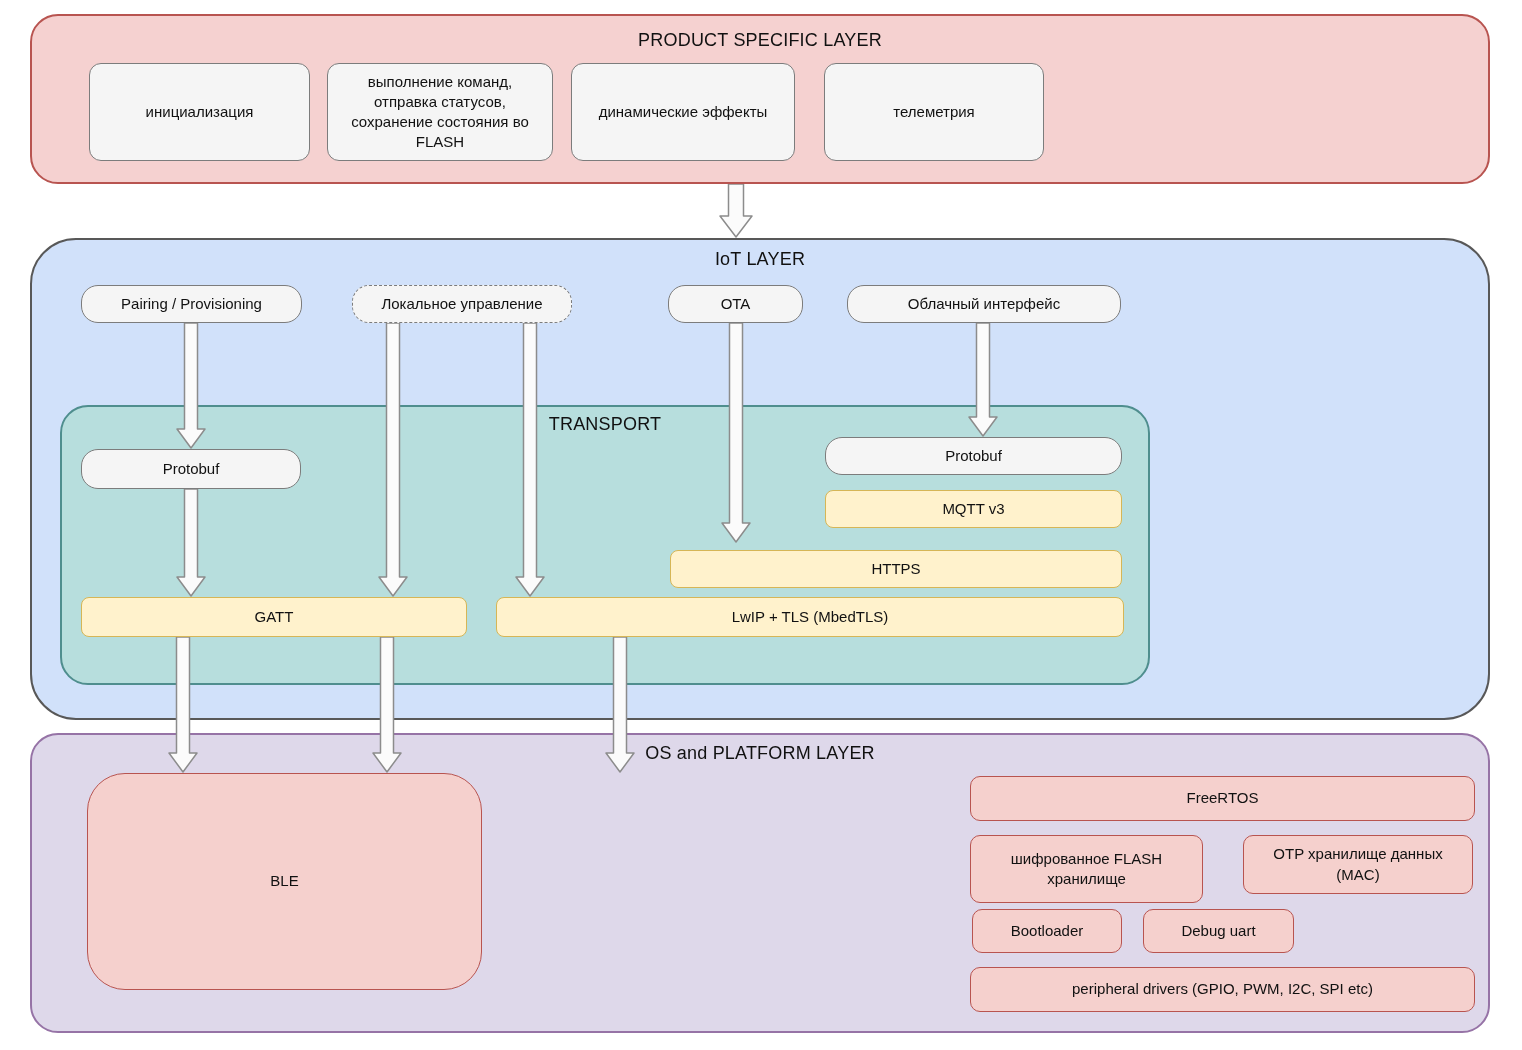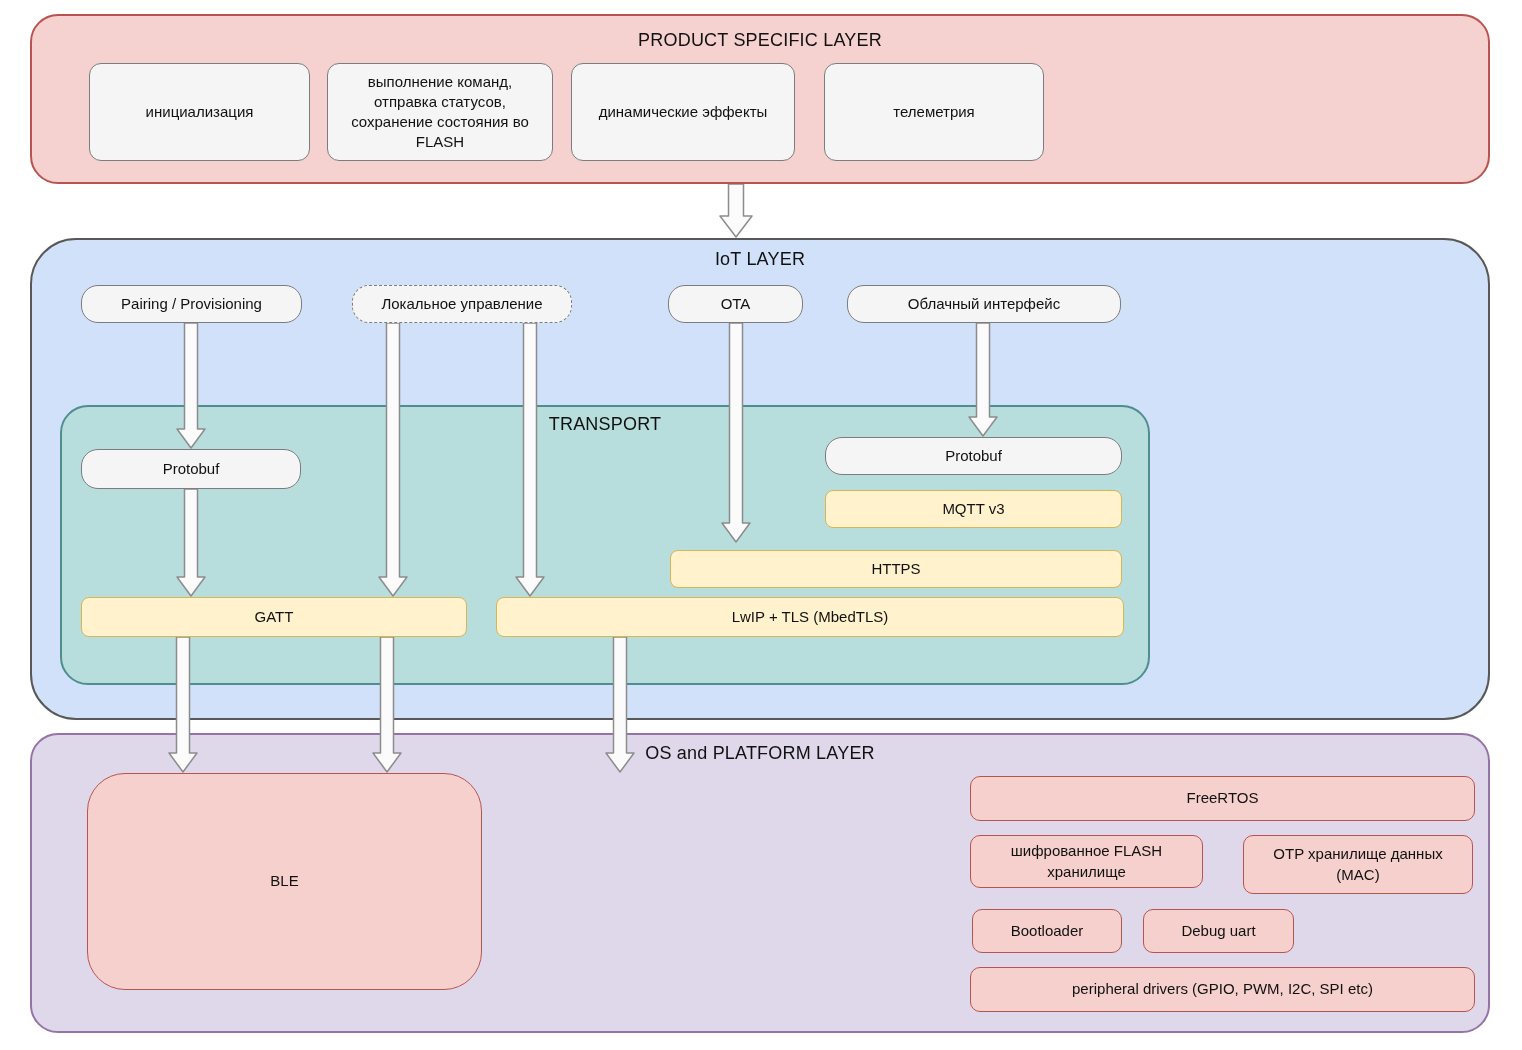--- a/index.html
+++ b/index.html
@@ -126,19 +126,19 @@
         <polygon points="8.5,0 21.5,0 21.5,116 29,116 15,135 1,116 8.5,116" fill="#fbfbfb" stroke="#8c8c8c" stroke-width="1.5" stroke-linejoin="round"></polygon>
       </svg>
     </div>
 
   <div class="abs layer os" style="left:30px;top:733px;width:1460px;height:300px;"></div>
   <div class="layer-title" style="left:30px;width:1460px;top:743px;">OS and PLATFORM LAYER</div>
 
   <div class="abs node rbox big z3" style="left:87px;top:773px;width:395px;height:217px;">BLE</div>
 
   <div class="abs node rbox z3" style="left:970px;top:776px;width:505px;height:45px;">FreeRTOS</div>
-  <div class="abs node rbox z3" style="left:970px;top:835px;width:233px;height:53px;">шифрованное FLASH хранилище</div>
+  <div class="abs node rbox z3" style="left:970px;top:835px;width:233px;height:68px;">шифрованное FLASH хранилище</div>
   <div class="abs node rbox z3" style="left:1243px;top:835px;width:230px;height:59px;">OTP хранилище данных (MAC)</div>
   <div class="abs node rbox z3" style="left:972px;top:909px;width:150px;height:44px;">Bootloader</div>
   <div class="abs node rbox z3" style="left:1143px;top:909px;width:151px;height:44px;">Debug uart</div>
   <div class="abs node rbox z3" style="left:970px;top:967px;width:505px;height:45px;text-align:right;">peripheral drivers (GPIO, PWM, I2C, SPI etc)</div>
 
 </div>
 
 </body></html>

